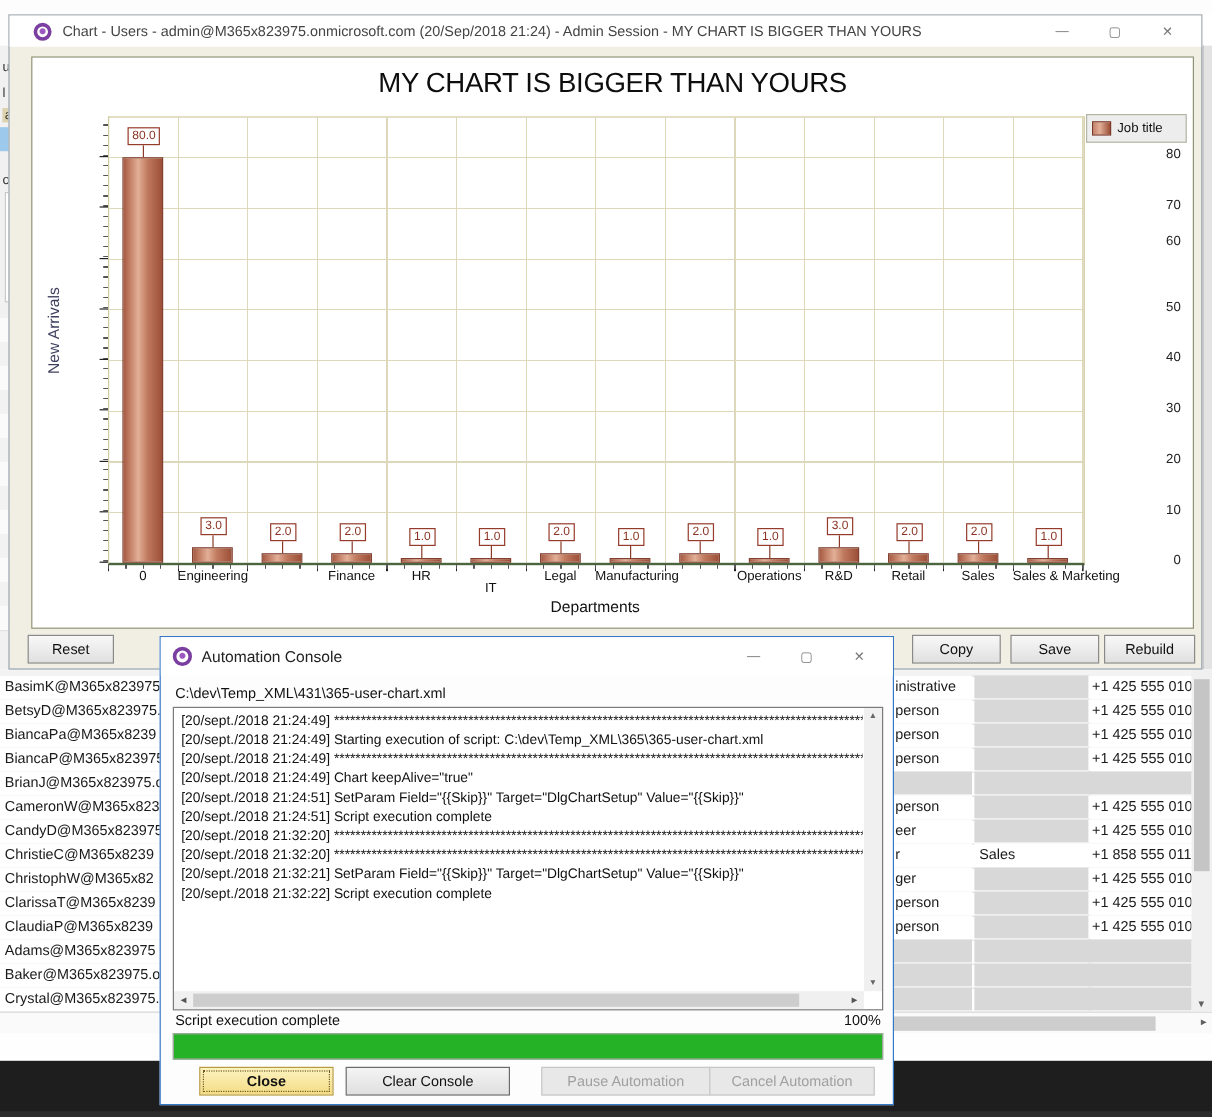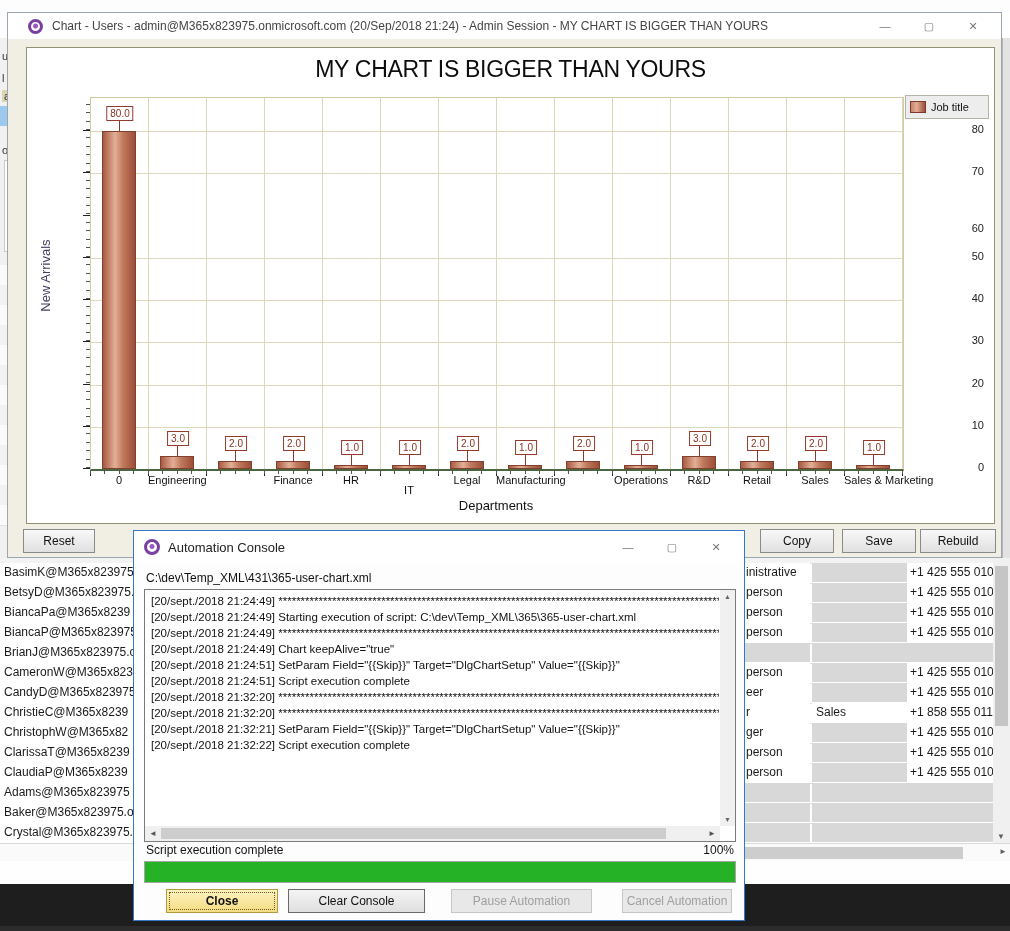--- a/index.html
+++ b/index.html
@@ -101,21 +101,21 @@
   #console-status{position:absolute;left:12px;top:312px;width:588px;height:16px;font-size:12px;color:#111;}
   #console-percent{position:absolute;right:0;top:0;font-size:12px;color:#111;}
   #progressbar{position:absolute;left:10px;top:330px;width:592px;height:22px;background:#26b226;border:1px solid #a5a5a5;box-sizing:border-box;}
   .cbtn{position:absolute;top:358px;height:24px;display:flex;align-items:center;justify-content:center;
         font-size:12px;color:#111;background:linear-gradient(#f4f4f4,#dfdfdf);border:1px solid #6a6a6a;box-sizing:border-box;}
   #btn-close{left:32px;width:112px;background:linear-gradient(#fdf3c1,#f4dc84);border:1px solid #b89a3e;
              outline:1px dotted #6b5b1e;outline-offset:-4px;font-weight:bold;}
   #btn-clear{left:154px;width:137px;}
   .cbtn.disabled{color:#9f9f9f;background:#e8e8e8;border:1px solid #c6c6c6;}
   #btn-pause{left:317px;width:141px;}
-  #btn-cancel{left:488px;width:110px;}
+  #btn-cancel{left:457px;width:138px;}
 </style>
 </head>
 <body>
 
 <div id="canvas">
 
   <div class="abs" id="bg-top"></div>
   <div class="abs" id="bg-top-left"></div>
   <div class="abs" id="bg-left-sliver">
     <div id="sliver-blue"></div>
@@ -289,21 +289,21 @@
           <div class="ytick-label" style="top: 370.75px;">10</div>
           <div class="ytick-mark" style="left: 56px; top: 377.75px;"></div>
           <div class="ytick-label" style="top: 328.5px;">20</div>
           <div class="ytick-mark" style="left: 56px; top: 335.5px;"></div>
           <div class="ytick-label" style="top: 286.25px;">30</div>
           <div class="ytick-mark" style="left: 56px; top: 293.25px;"></div>
           <div class="ytick-label" style="top: 244px;">40</div>
           <div class="ytick-mark" style="left: 56px; top: 251px;"></div>
           <div class="ytick-label" style="top: 201.75px;">50</div>
           <div class="ytick-mark" style="left: 56px; top: 208.75px;"></div>
-          <div class="ytick-label" style="top: 174px;">60</div>
+          <div class="ytick-label" style="top: 147px;">60</div>
           <div class="ytick-mark" style="left: 56px; top: 166.5px;"></div>
           <div class="ytick-label" style="top: 117.25px;">70</div>
           <div class="ytick-mark" style="left: 56px; top: 124.25px;"></div>
           <div class="ytick-label" style="top: 75px;">80</div>
           <div class="ytick-mark" style="left: 56px; top: 82px;"></div>
         </div>
       <div id="plot">
           <div class="bar-slot" style="left: 0px;">
             <div class="bar" style="height: 338px;"></div>
             <div class="stem" style="bottom: 338px;"></div>

